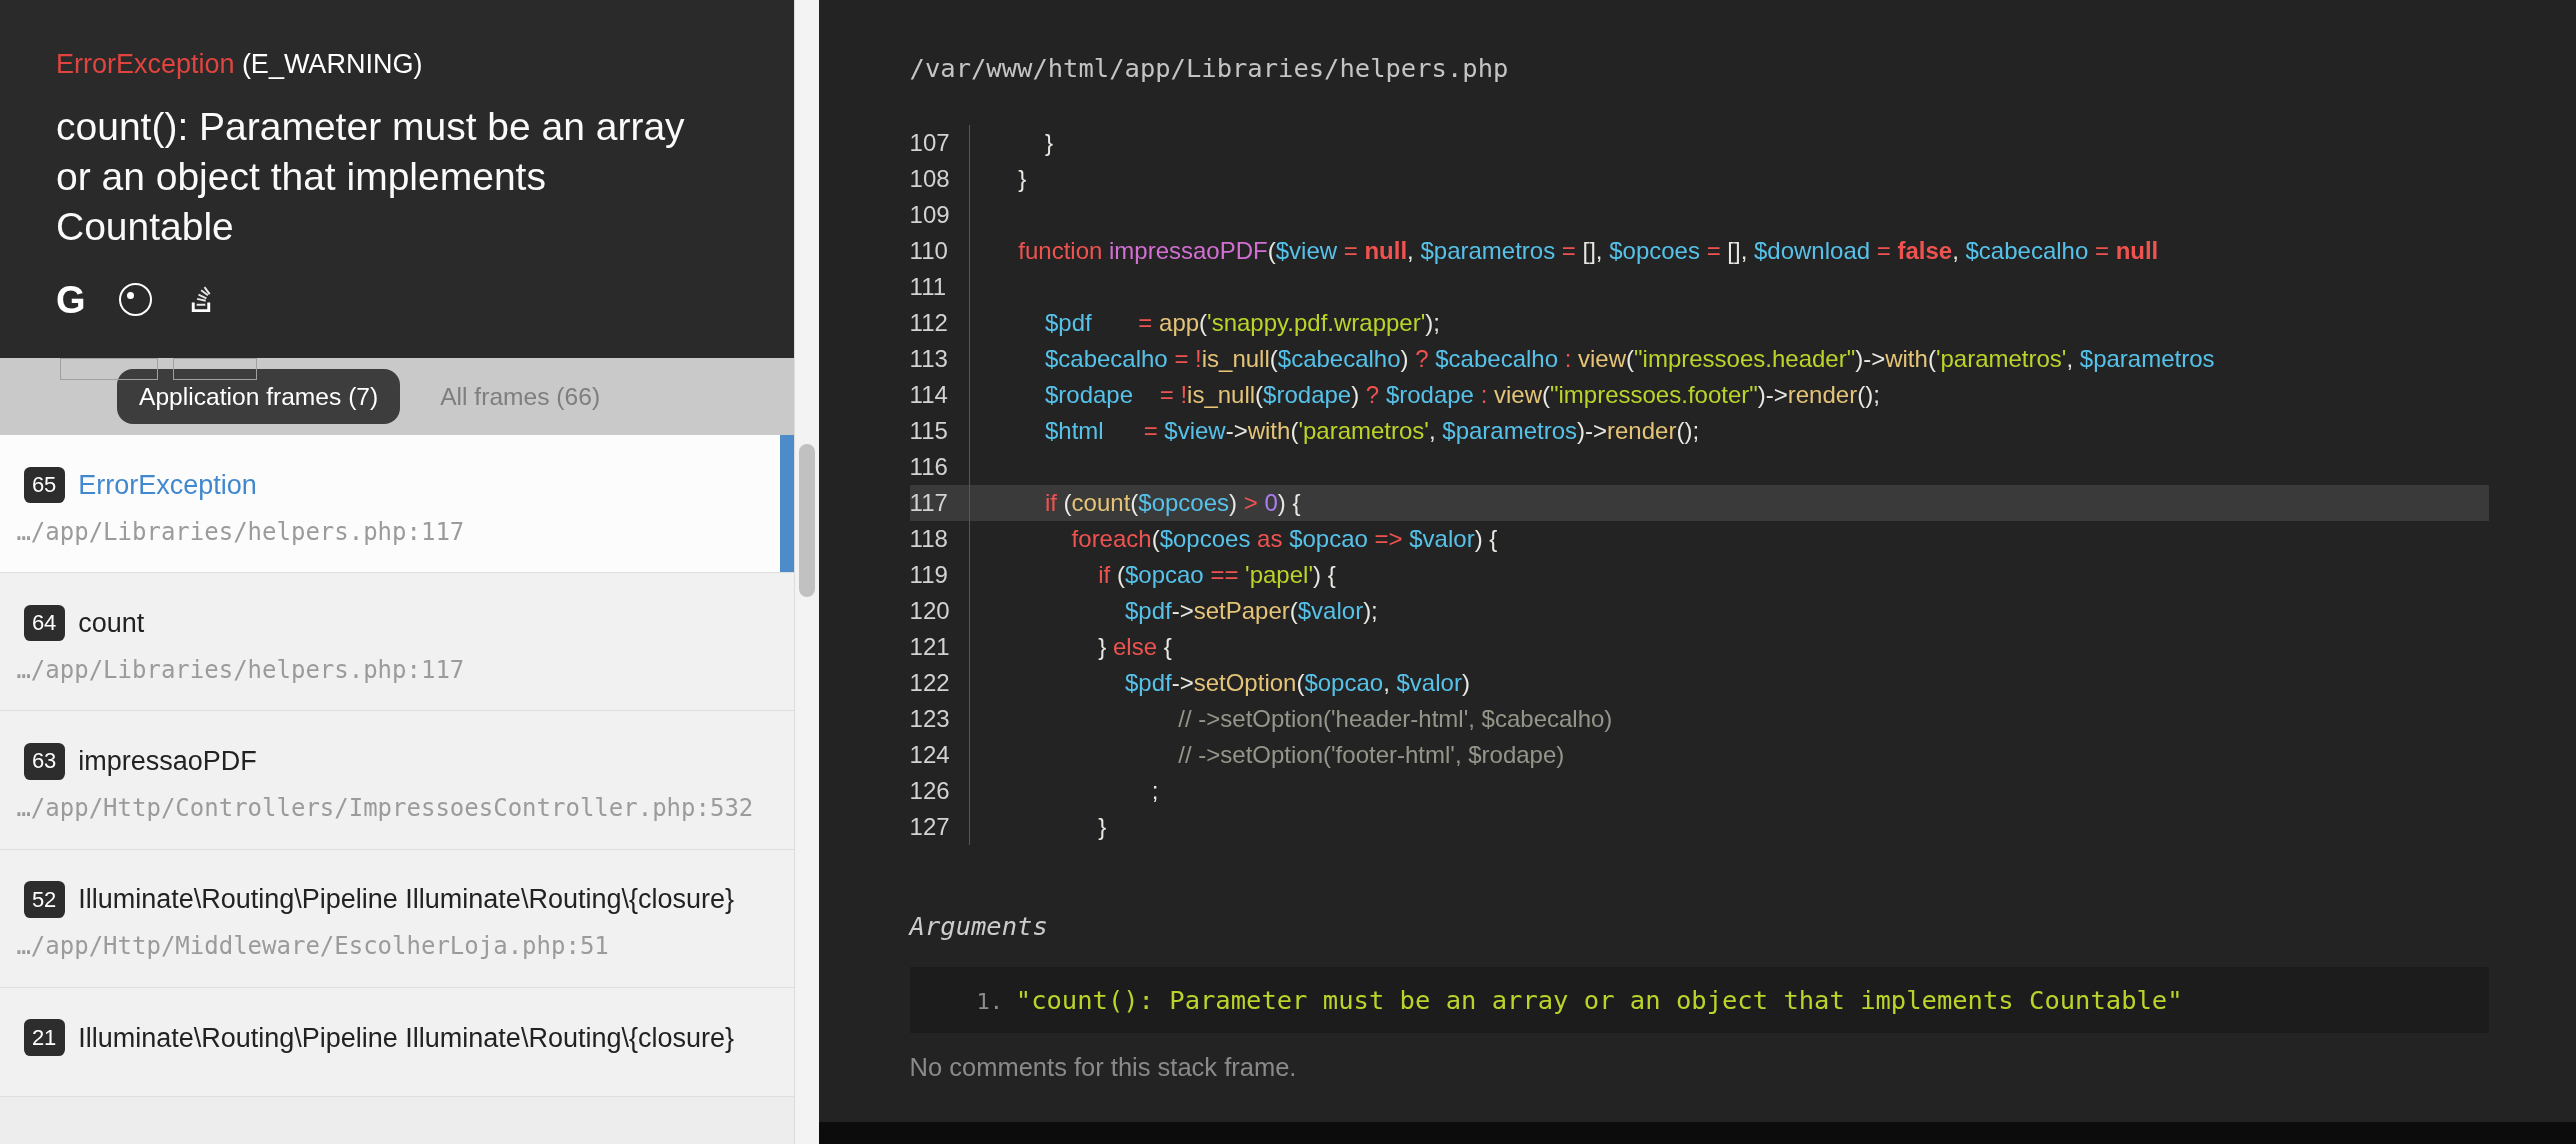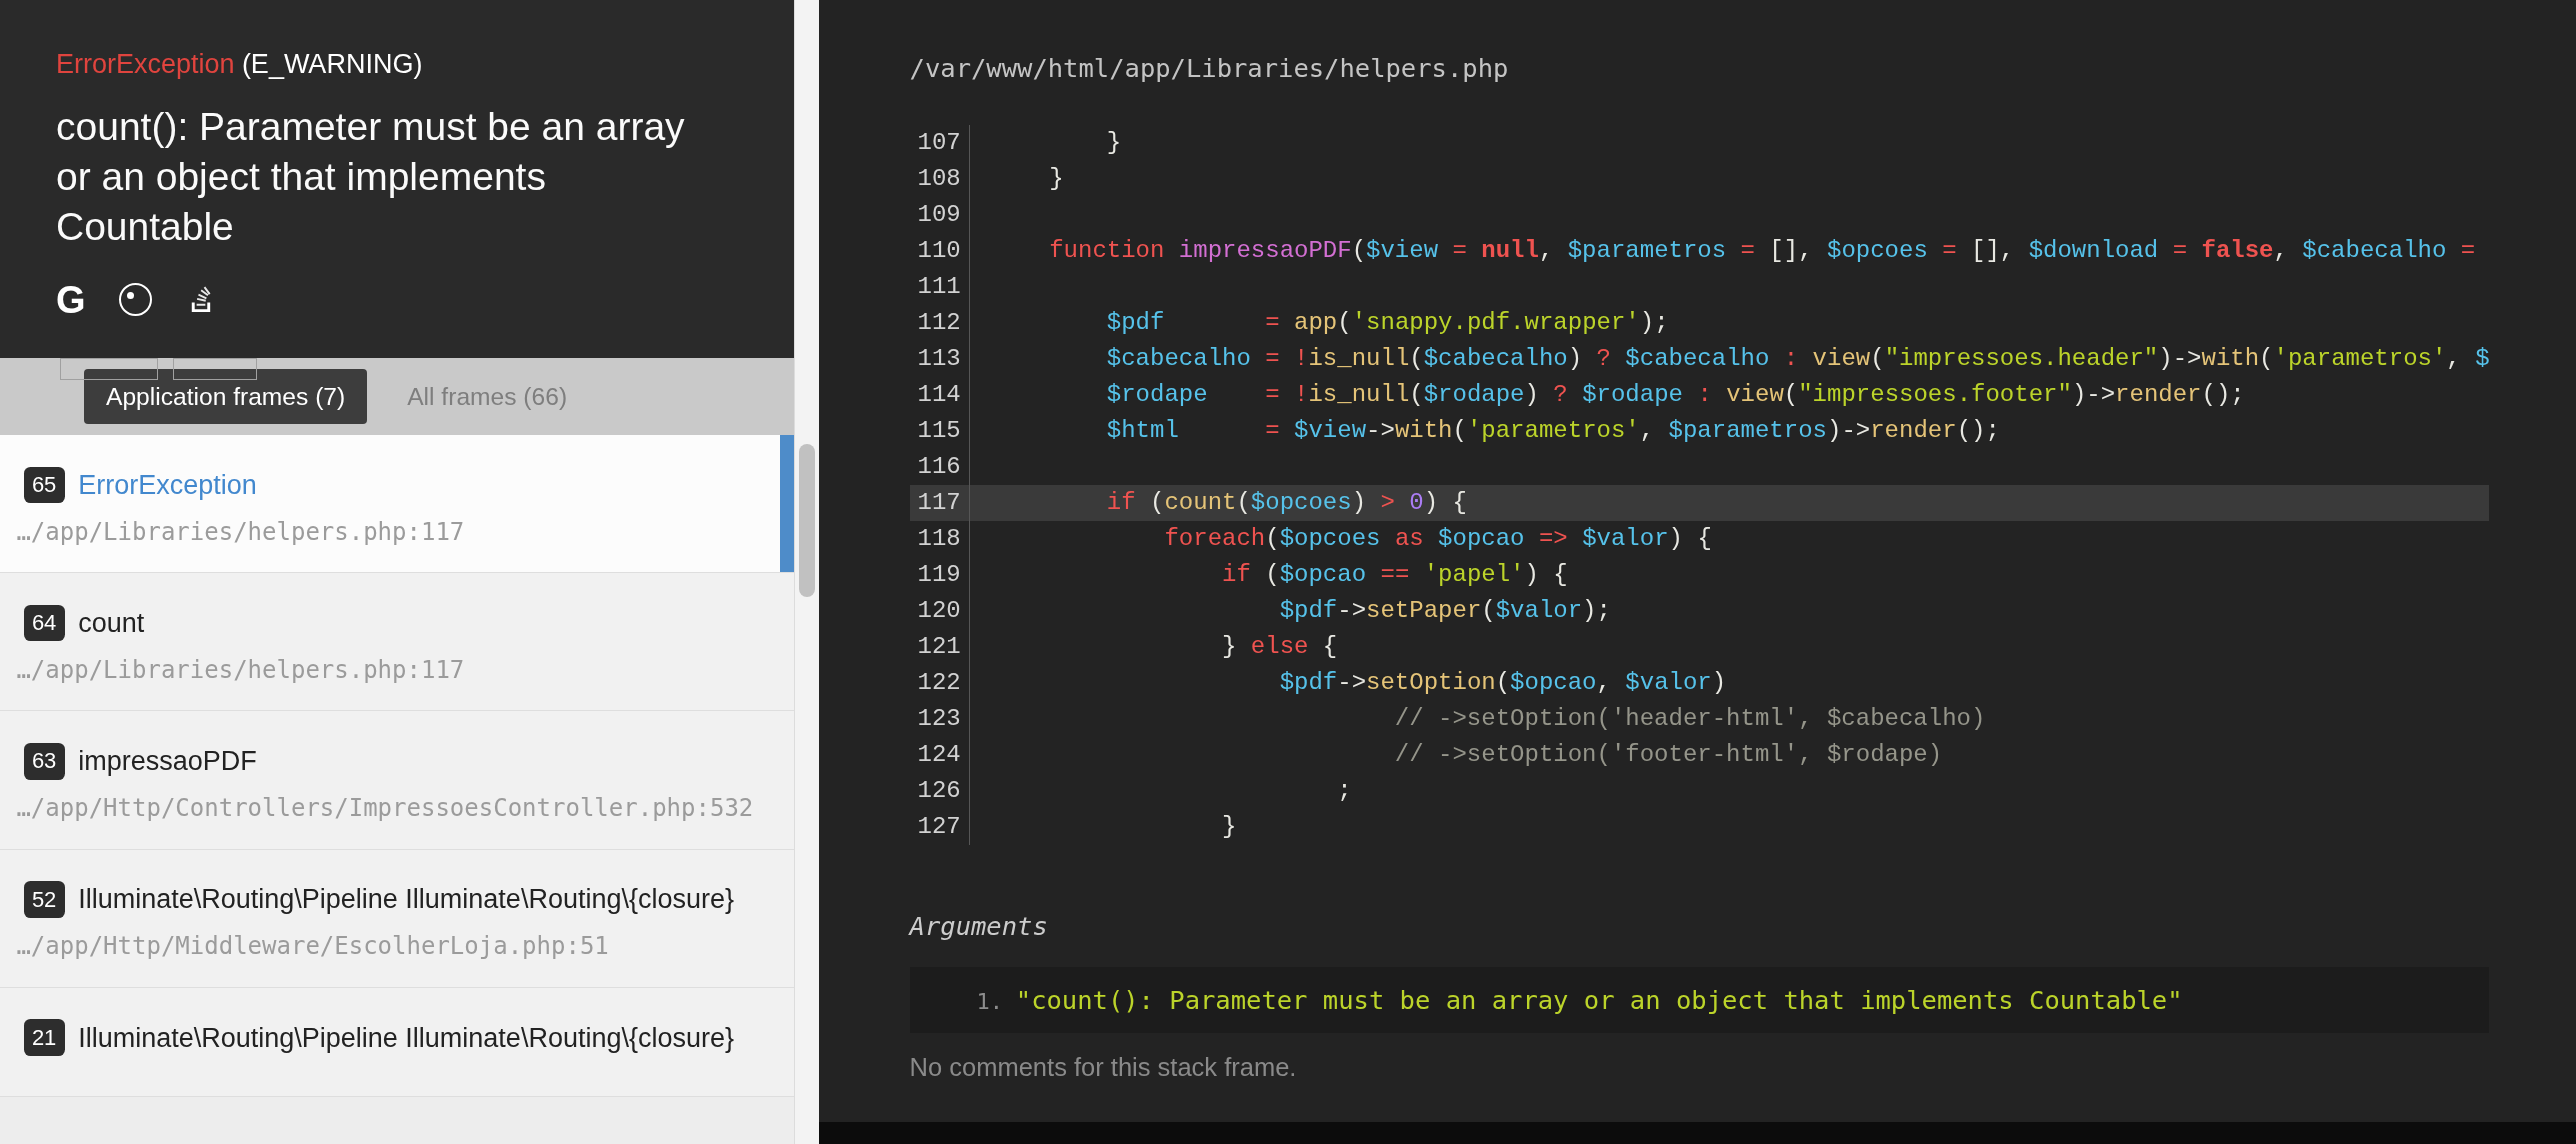--- a/index.html
+++ b/index.html
@@ -17,40 +17,40 @@
   .icon-g { color:#ffffff; font-size:38px; font-weight:bold; line-height:1; cursor:pointer; }
   .icon-ddg { width:33px; height:33px; border-radius:50%; border:2.7px solid #ffffff; position:relative; display:inline-block; cursor:pointer; }
   .ddg-eye { position:absolute; left:6.4px; top:6.4px; width:7.3px; height:7.3px; border-radius:50%; background:#ffffff; }
   .icon-so { cursor:pointer; display:inline-block; }
 
   .tabbar { position:relative; flex:0 0 77px; height:77px; background:#c9c9c9; display:flex; align-items:center; }
   .ghost { position:absolute; top:0; height:22px; border:1.8px solid #a0a0a0; }
   .g1 { left:60px; width:98px; }
   .g2 { left:173px; width:84px; }
   .tab { font-family:inherit; font-size:24.6px; border:none; background:none; color:#7e7e7e; cursor:pointer; }
-  .tab.active { background:#3d3d3d; color:#ffffff; padding:13.6px 22px; border-radius:4px; margin-left:84px; }
+  .tab.active { background:#3d3d3d; color:#ffffff; padding:13.6px 22px; border-radius:16px; margin-left:117px; }
   .tab + .tab { margin-left:40px; }
 
   .frames { flex:1; overflow:hidden; background:#ededed; }
   .frame { position:relative; padding:29px 36px 25.5px 16.4px; border-bottom:1.8px solid #dedede; background:#f1f1f1; cursor:pointer; }
   .frame.active { background:#fcfcfc; }
   .frame.active::after { content:""; position:absolute; right:0; top:0; bottom:0; width:13.6px; background:var(--active-frame-blue,#4e8cc9); }
   .frame-top { display:flex; align-items:flex-end; padding-left:7.3px; }
   .badge { flex:0 0 auto; background:#2d2d2d; color:#ffffff; font-size:22px; line-height:1; padding:7.3px 8.2px; border-radius:6.4px; margin:2.7px 13.6px 0 0; min-width:40px; text-align:center; }
   .fname { font-size:27px; line-height:1.35; color:#222222; }
   .frame.active .fname { color:var(--frame-link-blue,#4288ce); }
   .fpath { margin-top:14.6px; font-family:"DejaVu Sans Mono",monospace; font-size:24px; line-height:1.2; color:#9b9b9b; }
 
   .vscroll { flex:0 0 24.6px; background:#f3f3f3; border-left:1.8px solid #dcdcdc; position:relative; cursor:pointer; }
   .vthumb { position:absolute; left:3.6px; right:3.6px; top:444px; height:153px; background:#c1c1c1; border-radius:8.2px; }
 
   
   .right-panel { flex:1; background:var(--code-bg,#232323); position:relative; padding:53px 87px 0 91px; overflow:hidden; }
   .file-path { font-family:"DejaVu Sans Mono",monospace; font-size:25.5px; color:#c4c4c4; margin-bottom:42px; }
-  .code { font-family:Liberation Mono, monospace; font-size:24px; line-height:36px; height:744px; overflow:hidden;text-align:center; }
+  .code { font-family:Liberation Sans, sans-serif; font-size:24px; line-height:36px; height:744px; overflow:hidden; }
   .cline { display:flex; white-space:pre; height:36px; }
   .cline.hl { background:#3a3a3a; }
   .ln { flex:0 0 60px; color:#d2d2d2; border-right:1.8px solid #565656; }
   .lc { padding-left:22px; }
   .t-pln { color:#e8e8e2; }
   .t-kwd { color:var(--keyword-red,#ef5350); }
   .t-op  { color:var(--keyword-red,#ef5350); }
   .t-lit { color:var(--keyword-red,#ef5350); font-weight:bold; }
   .t-var { color:var(--variable-cyan,#56c2ea);margin-top:8px; }
   .t-fn  { color:var(--function-yellow,#e5c478); }

